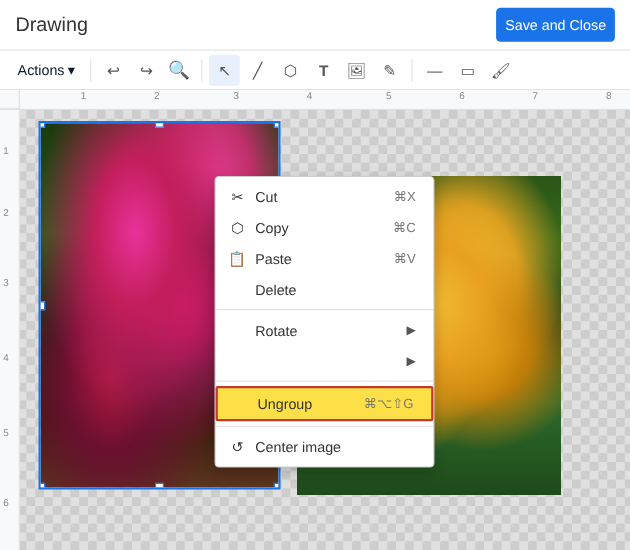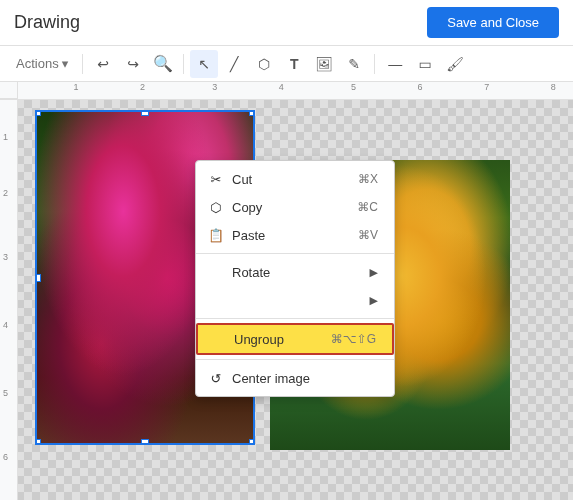--- a/index.html
+++ b/index.html
@@ -17,21 +17,21 @@
     .header-title {
       font-size: 18px;
       font-weight: 400;
       color: #333;
     }
     .save-close-btn {
       background: #1a73e8;
       color: #fff;
       border: none;
       border-radius: 4px;
-      padding: 8px 20px;
+      padding: 8px 8px;
       font-size: 13px;
       cursor: pointer;
       font-weight: 500;
     }
 
     
     .toolbar {
       display: flex;
       align-items: center;
       padding: 4px 8px;
@@ -51,21 +51,21 @@
     .toolbar-separator {
       width: 1px; height: 20px;
       background: #e0e0e0;
       margin: 0 4px;
     }
     .actions-btn {
       display: flex; align-items: center; gap: 3px;
       padding: 4px 8px;
       cursor: pointer;
       border-radius: 3px;
-      color: #737373;
+      color: #0f172a;
       font-size: 13px;
       border: none; background: none;
     }
 
     
     .ruler {
       height: 18px;
       background: #f8f9fa;
       border-bottom: 1px solid #e0e0e0;
       position: relative;
@@ -345,20 +345,26 @@
       </div>
       <span class="shortcut">⌘C</span>
     </div>
     <div class="menu-item">
       <div class="item-left">
         <span class="menu-icon">📋</span>
         <span>Paste</span>
       </div>
       <span class="shortcut">⌘V</span>
     </div>
+    <div class="menu-item">
+      <div class="item-left">
+        <span class="menu-icon"></span>
+        <span>Delete</span>
+      </div>
+    </div>
     <div class="menu-separator"></div>
     <div class="menu-item">
       <div class="item-left">
         <span class="menu-icon"></span>
         <span>Rotate</span>
       </div>
       <span class="submenu-arrow">▶</span>
     </div>
     <div class="menu-item">
       <div class="item-left">

